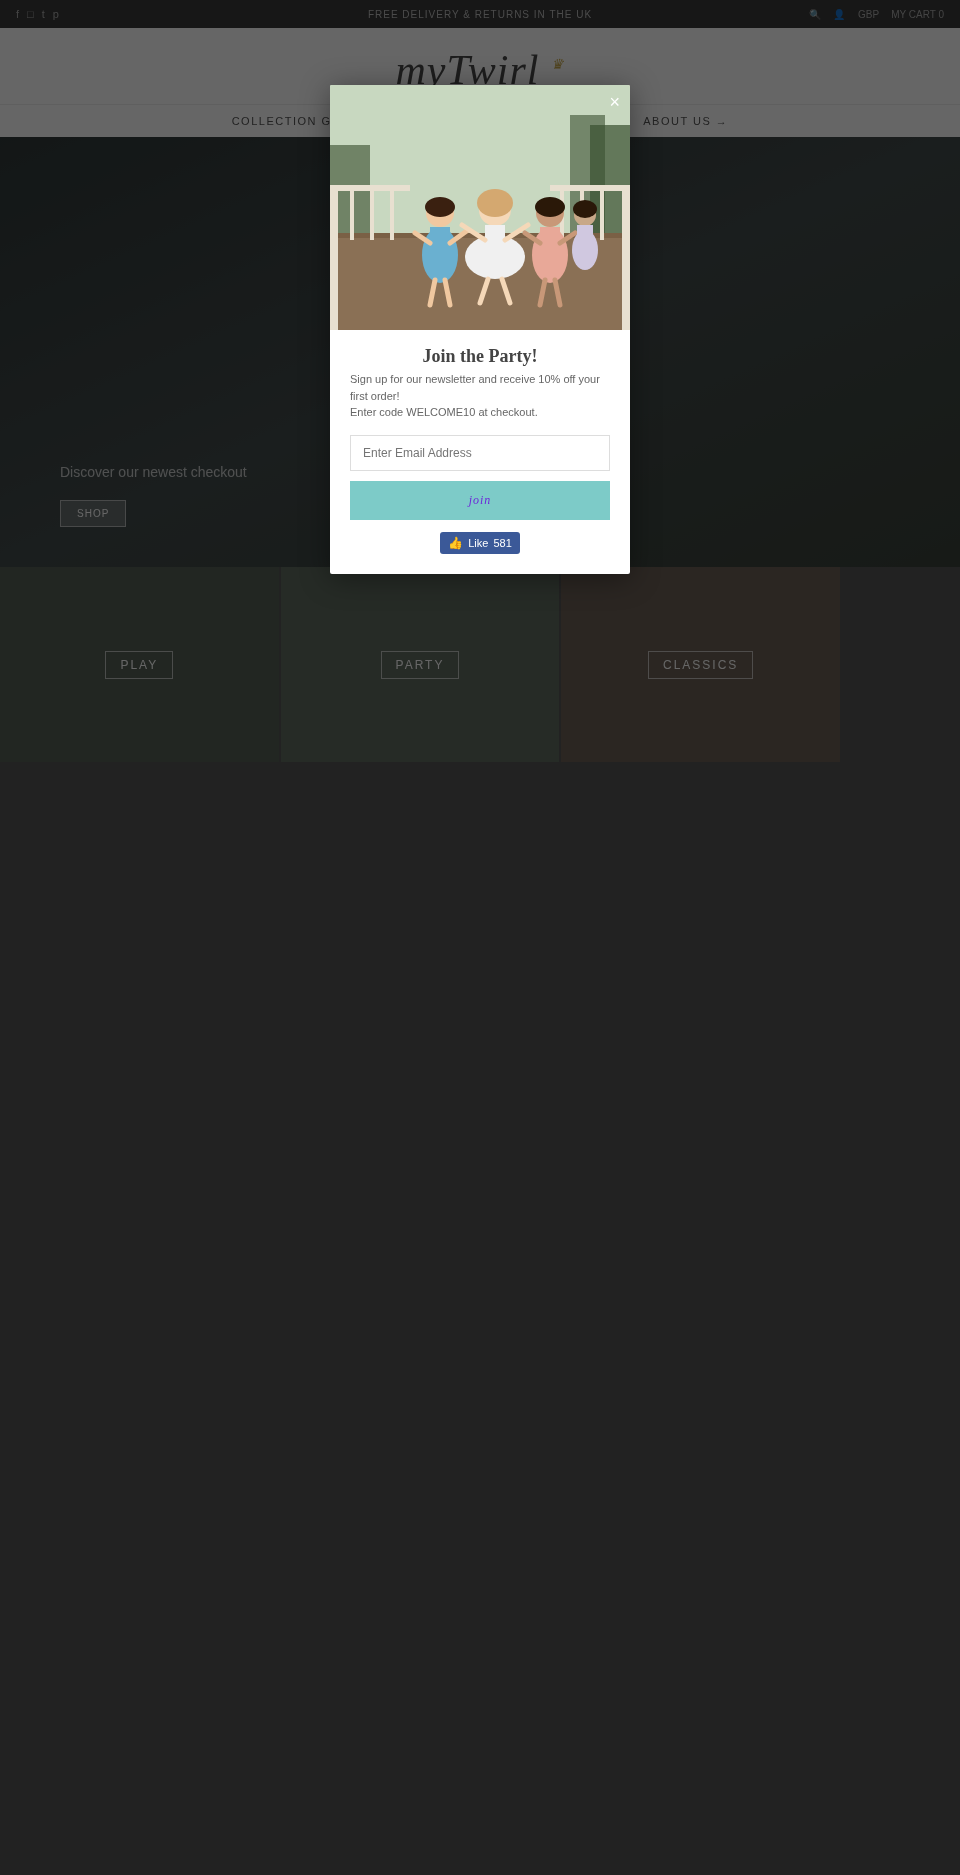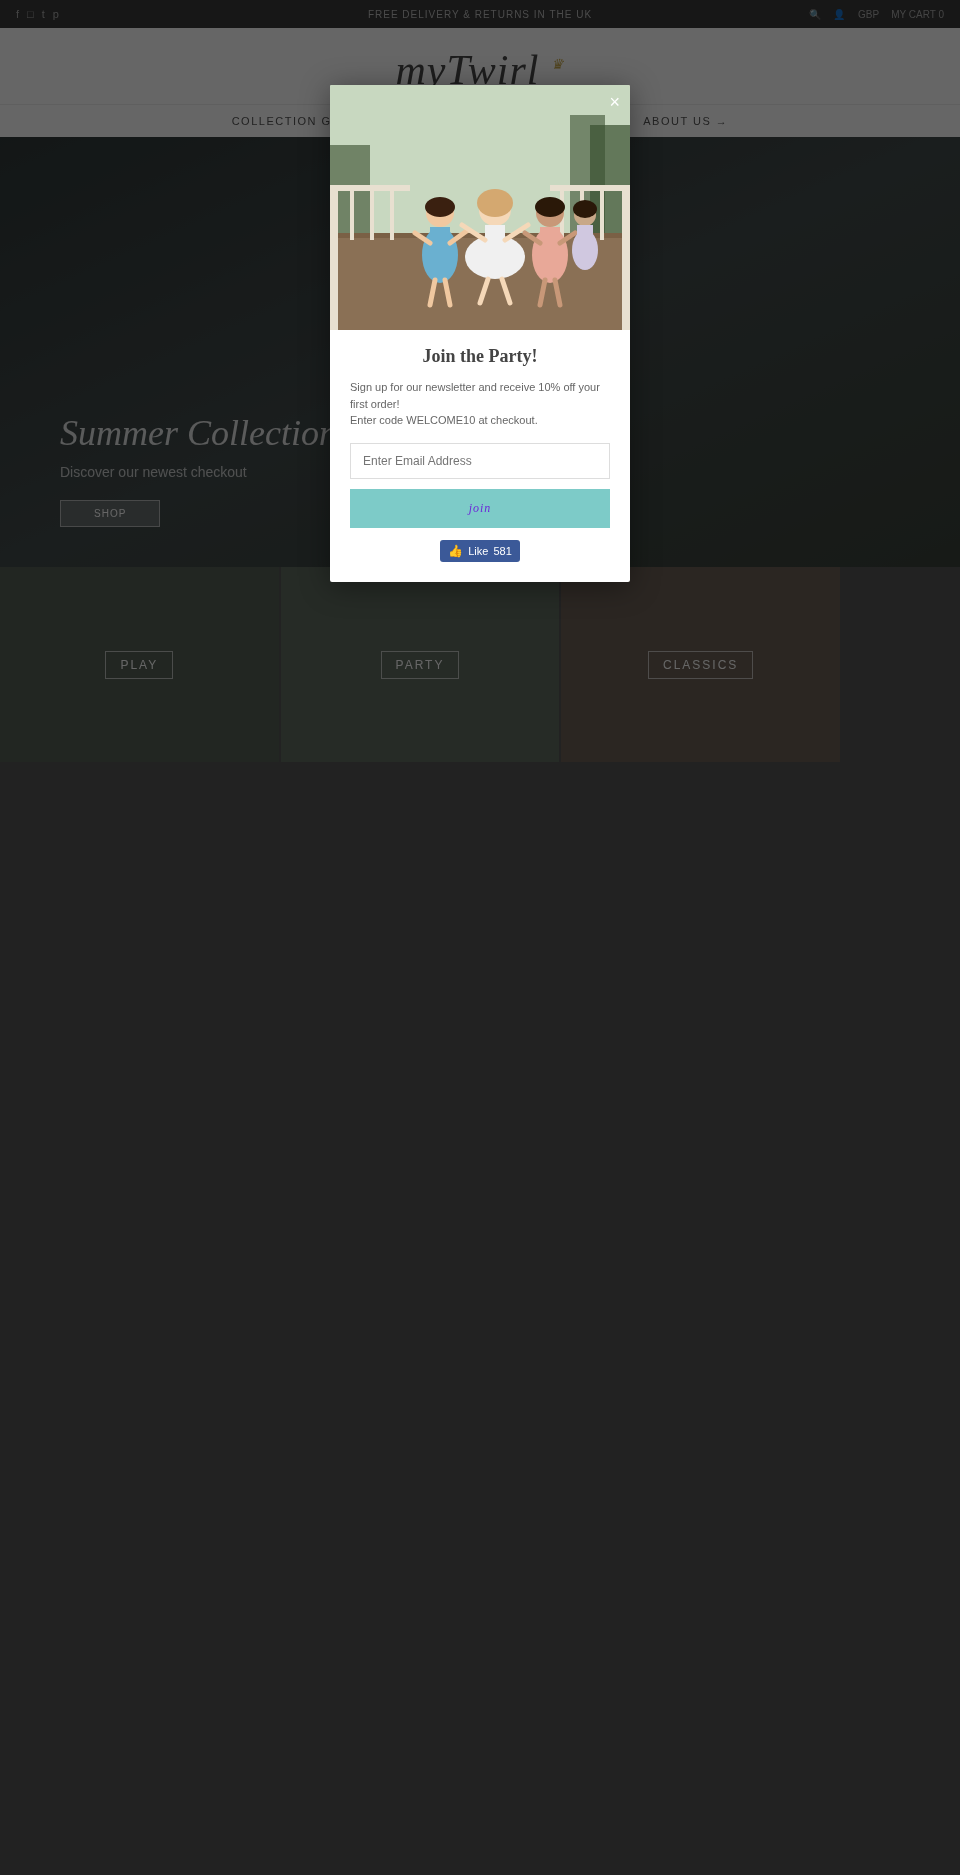--- a/index.html
+++ b/index.html
@@ -120,21 +120,21 @@
       color: rgba(255,255,255,0.7);
       font-size: 14px;
       margin-bottom: 20px;
     }
     .hero-btn {
       display: inline-block;
       background: rgba(255,255,255,0.2);
       color: #fff;
       font-size: 10px;
       letter-spacing: 1px;
-      padding: 7px 33px;
+      padding: 7px 16px;
       border: 1px solid rgba(255,255,255,0.5);
       cursor: pointer;
       text-transform: uppercase;
       width: fit-content;
     }
 
     
     .image-grid {
       display: flex;
       width: 840px;
@@ -229,21 +229,21 @@
 
     .modal-body {
       padding: 16px 20px 20px;
     }
 
     .modal-title {
       text-align: center;
       font-size: 18px;
       font-family: Georgia, serif;
       color: #444;
-      margin-bottom: 12px;
+      margin-bottom: 4px;
     }
 
     .modal-desc {
       font-size: 11px;
       color: #666;
       line-height: 1.5;
       margin-bottom: 14px;
     }
 
     .modal-input {
@@ -341,21 +341,20 @@
 <div class="nav">
   <span class="nav-item">COLLECTION GIRLS →</span>
   <span class="nav-item">GIFT IDEAS →</span>
   <span class="nav-item">SALE →</span>
   <span class="nav-item">ABOUT US →</span>
 </div>
 
 <div class="hero">
   <div class="hero-bg"></div>
   <div class="hero-overlay">
-    <div class="hero-title">Summer Collection</div>
     <div class="hero-subtitle">Discover our newest checkout</div>
     <div class="hero-btn">SHOP</div>
   </div>
 </div>
 
 <div class="image-grid">
   <div class="grid-item">
     <div class="grid-item-overlay">
       <span class="grid-item-label">play</span>
     </div>

